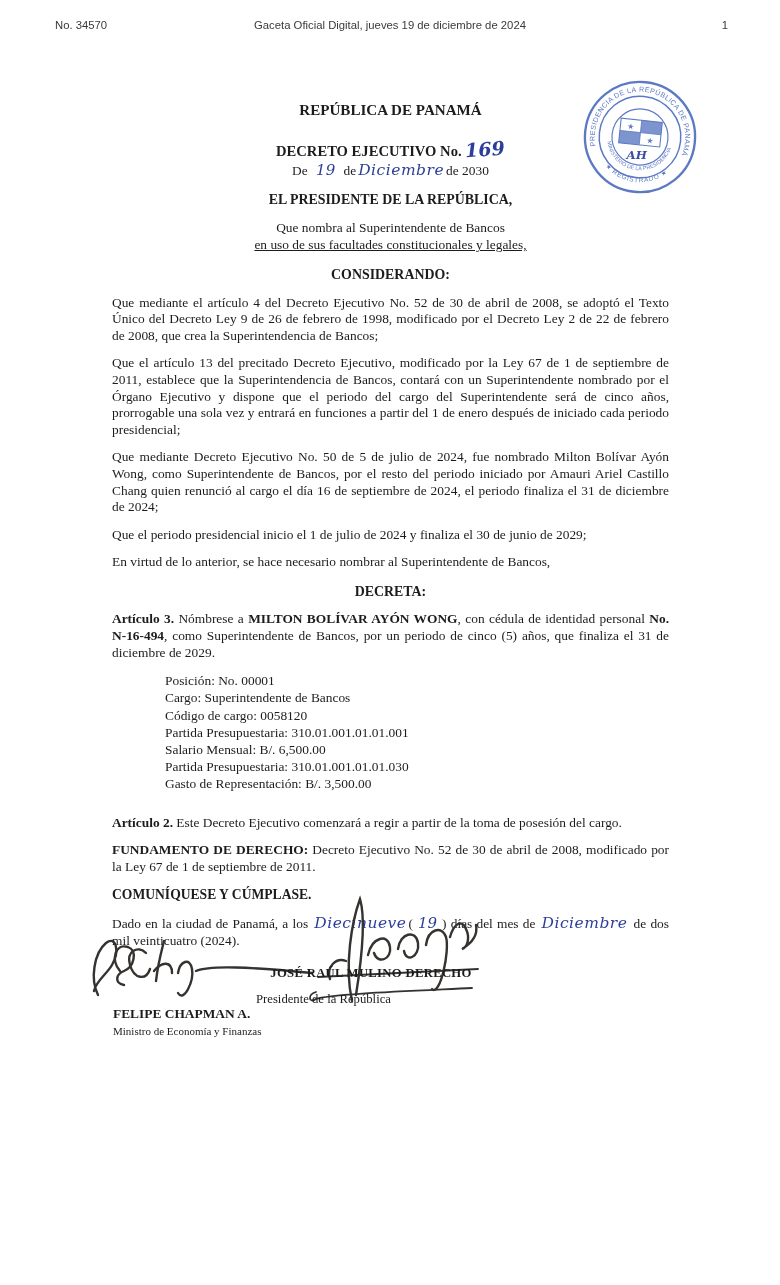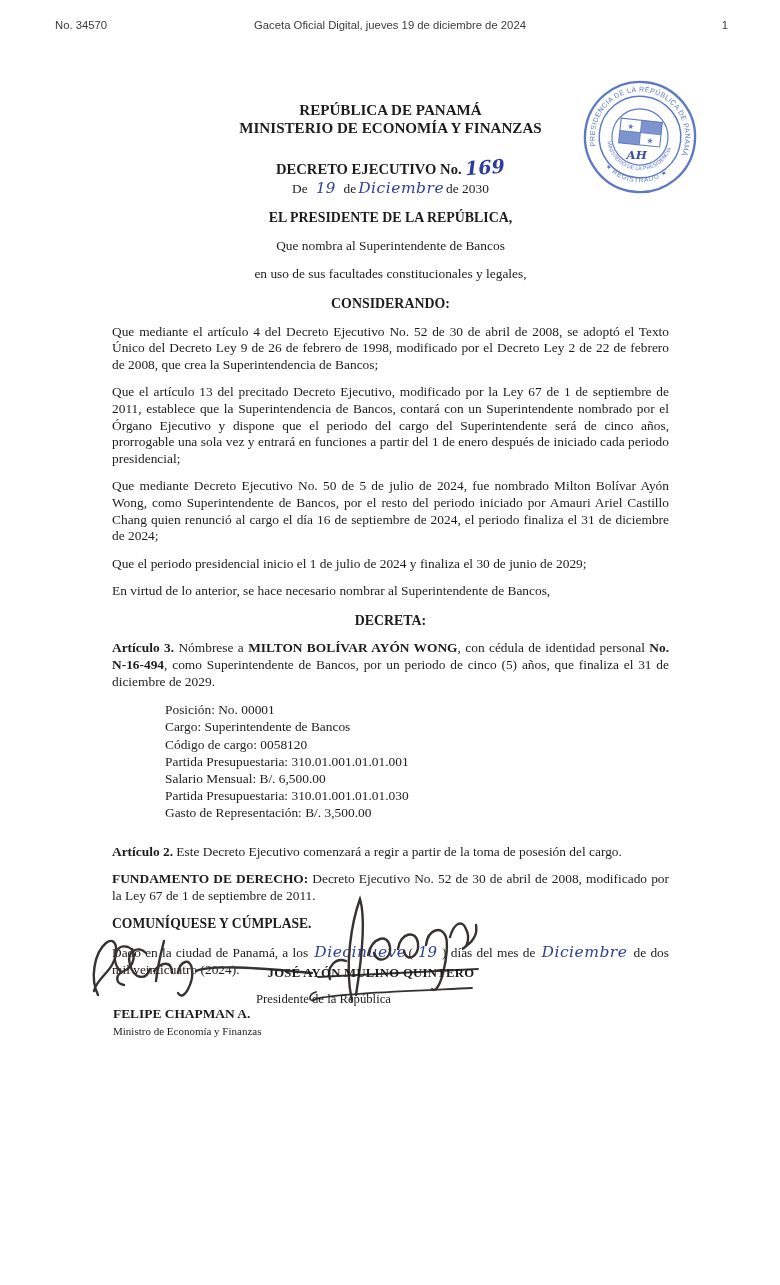--- a/index.html
+++ b/index.html
@@ -16,21 +16,21 @@
   
   .content{position:absolute;left:112px;top:101px;width:557px;
            font-size:13.4px;line-height:16.6px;}
   .c{text-align:center;}
   .b{font-weight:bold;}
   .t-line{font-size:15.1px;font-weight:bold;text-align:center;line-height:18px;}
   .decree-line{margin-top:24px;font-size:14.6px;}
   .date-line{margin-top:2px;font-size:13.4px;}
   .subject{margin-top:11px;}
   .issuer{margin-top:13px;font-size:13.9px;}
-  .powers{margin-top:12px;}
+  .powers{margin-top:1px;text-decoration:underline;}
   .sec-heading{margin-top:13px;font-size:13.9px;}
   p.body{text-align:justify;margin:11px 0 0 0;}
   .pos-list{margin:11px 0 0 53px;line-height:17.2px;}
   .art2{margin-top:22px !important;}
   .left-head{margin-top:12px;font-size:13.6px;}
   .dado{margin-top:9px;}
 
   
   .hw{font-family:"DejaVu Serif",serif;font-style:italic;color:#2c3e99;}
   .hw-num{font-size:19px;display:inline-block;transform:rotate(-4deg);line-height:0;}
@@ -87,21 +87,20 @@
       <text x="70.5" y="65.5" text-anchor="middle" font-size="8" fill="#4f6fbe">★</text>
       <line x1="60" y1="43" x2="60" y2="68" stroke="#4f6fbe" stroke-width="0.8"></line>
       <line x1="39" y1="55.5" x2="81" y2="55.5" stroke="#4f6fbe" stroke-width="0.8"></line>
     </g>
     <text x="59" y="83" text-anchor="middle" font-family="DejaVu Serif, serif" font-style="italic" font-weight="bold" font-size="12" fill="#2b3e9a" transform="rotate(-6 59 83)">AH</text>
   </svg>
 </div>
 
 <main class="content">
   <div class="t-line">REPÚBLICA DE PANAMÁ</div>
-  <div class="t-line">MINISTERIO DE ECONOMÍA Y FINANZAS</div>
 
   <div class="c b decree-line">
     <span>DECRETO EJECUTIVO No.</span>
     <span class="hw hw-num">169</span>
   </div>
 
   <div class="c date-line">
     <span>De</span>
     <span class="hw hw-day">19</span>
     <span>de</span><span class="hw hw-word">Diciembre</span><span>de 2030</span>
@@ -158,16 +157,16 @@
     <path d="M 288,62 C 292,44 308,40 310,54 C 312,66 298,72 294,60"></path>
     <path d="M 318,56 C 320,40 336,36 338,50 C 340,64 326,70 324,58"></path>
     <path d="M 346,52 C 348,36 362,32 366,44 C 370,58 360,104 352,96"></path>
     <path d="M 370,44 C 374,30 382,26 386,36 C 390,44 388,54 382,56 C 392,50 398,42 396,32"></path>
     <path d="M 238,84 L 398,76" stroke-width="1.8"></path>
     <path d="M 236,106 C 248,101 330,98 392,95" stroke-width="1.8"></path>
     <path d="M 236,106 C 229,111 227,102 236,99" stroke-width="1.8"></path>
   </g>
 </svg>
 
-<div class="sig-name-jrm">JOSÉ AYÓN MULINO QUINTERO</div>
+<div class="sig-name-jrm">JOSÉ RAÚL MULINO DERECHO</div>
 <div class="sig-title-jrm">Presidente de la República</div>
 <div class="sig-name-min">FELIPE CHAPMAN A.</div>
 <div class="sig-title-min">Ministro de Economía y Finanzas</div>
 
 </body></html>

